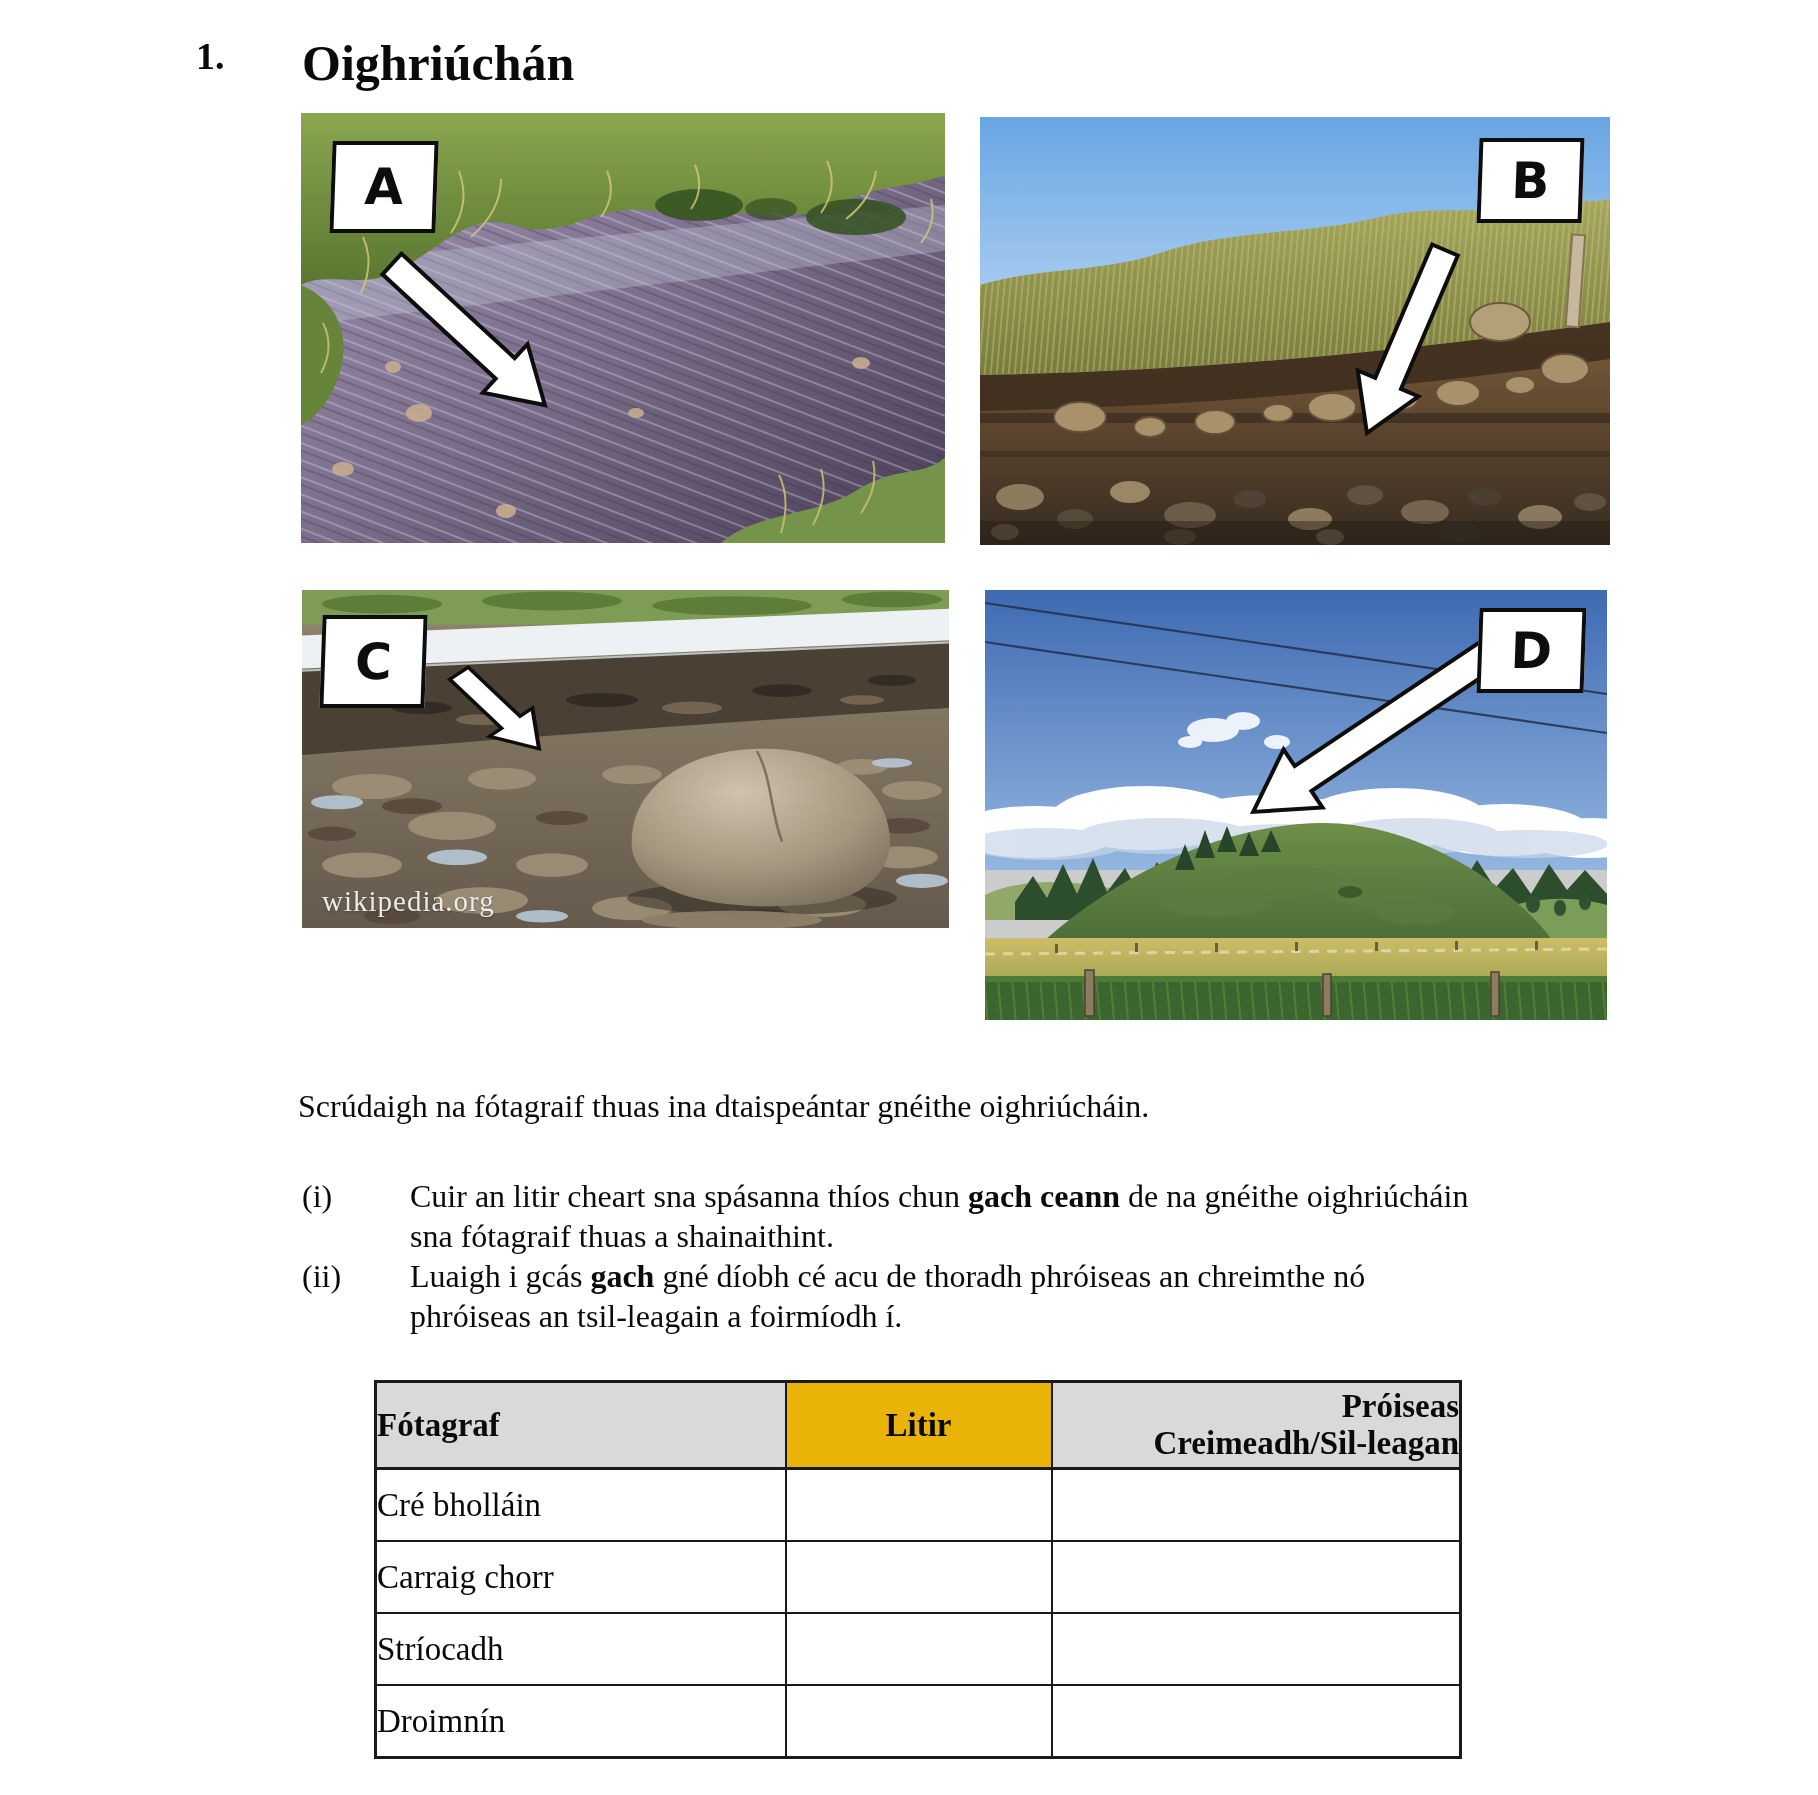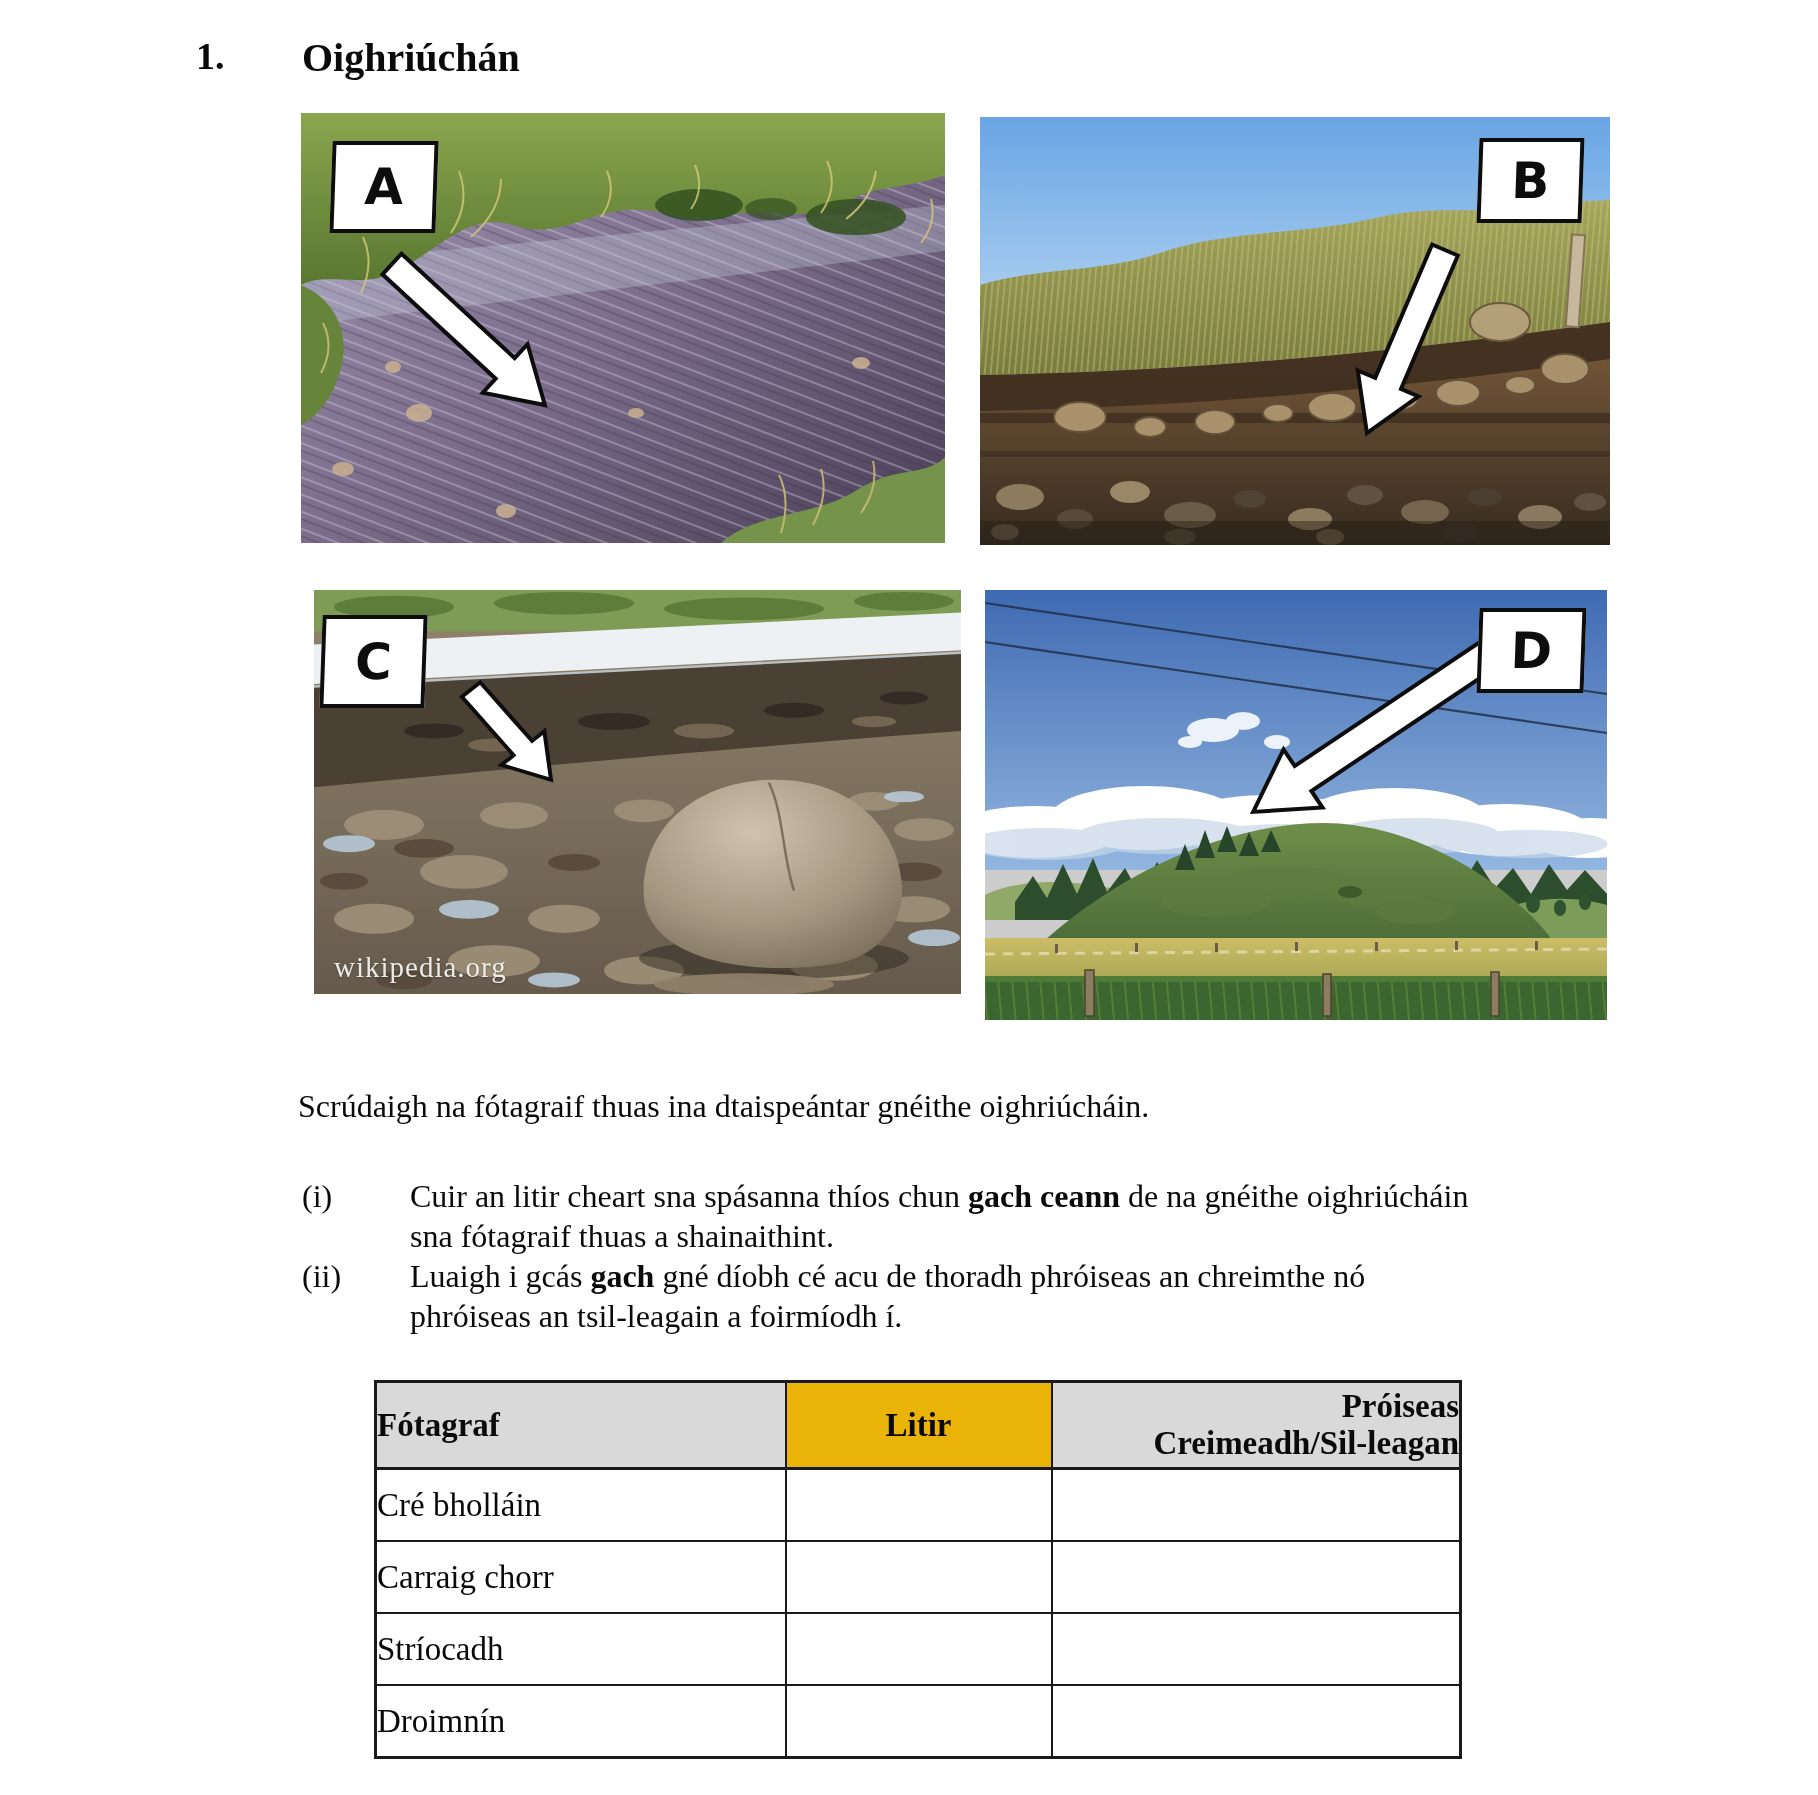--- a/index.html
+++ b/index.html
@@ -1,21 +1,21 @@
 <!DOCTYPE html>
 <html><head>
 <meta charset="utf-8">
 <style>
   html,body{margin:0;padding:0;background:#888;}
   .page{position:relative;width:1818px;height:1795px;background:#ffffff;
         font-family:"Liberation Serif",serif;color:#0a0a0a;overflow:hidden;}
   .abs{position:absolute;}
   .bold{font-weight:bold;}
   .qnum{left:196px;top:34px;font-size:38px;font-weight:bold;}
-  .qtitle{left:302px;top:34px;font-size:40px;font-weight:bold;}
+  .qtitle{left:302px;top:34px;font-size:50px;font-weight:bold;}
   .photo{position:absolute;overflow:hidden;background:#cccccc;}
   .photo svg{display:block;width:100%;height:100%;}
   .plabel{position:absolute;background:#ffffff;border:4px solid #0d0d0d;
           display:flex;align-items:center;justify-content:center;
           font-family:"DejaVu Sans",sans-serif;font-weight:bold;font-size:50px;
           color:#0d0d0d;transform:skewX(-2deg);}
   .credit{position:absolute;left:20px;bottom:10px;font-size:29px;
           color:rgba(248,248,245,0.92);letter-spacing:1px;
           text-shadow:0 1px 2px rgba(40,40,40,.5);}
   .intro{left:298px;top:1088px;font-size:32px;}
@@ -159,21 +159,21 @@
       <g transform="rotate(4 599 120)">
         <rect x="592" y="118" width="13" height="92" fill="#c6b89c" stroke="#857453" stroke-width="2"></rect>
       </g>
       <g class="arrow" transform="translate(465,133) rotate(113.1)">
         <polygon points="0,-14 145,-14 145,-33 199,0 145,33 145,14 0,14"></polygon>
       </g>
     </svg>
   </div>
   <div class="plabel" style="left:1478px;top:138px;width:97px;height:77px;">B</div>
 
-  <div class="photo" style="left:314px;top:590px;width:647px;height:404px;">
+  <div class="photo" style="left:302px;top:590px;width:647px;height:338px;">
     <svg viewBox="0 0 647 430" preserveAspectRatio="none">
       <defs>
         <linearGradient id="rockC" x1="0" y1="0" x2="0" y2="1">
           <stop offset="0" stop-color="#93866f"></stop>
             <stop offset="1" stop-color="#655a4c"></stop>
         </linearGradient>
         <radialGradient id="bldC" cx="0.42" cy="0.28" r="0.9">
           <stop offset="0" stop-color="#cfc3ad"></stop>
             <stop offset="0.55" stop-color="#a3957e"></stop>
           <stop offset="1" stop-color="#6e6250"></stop>

